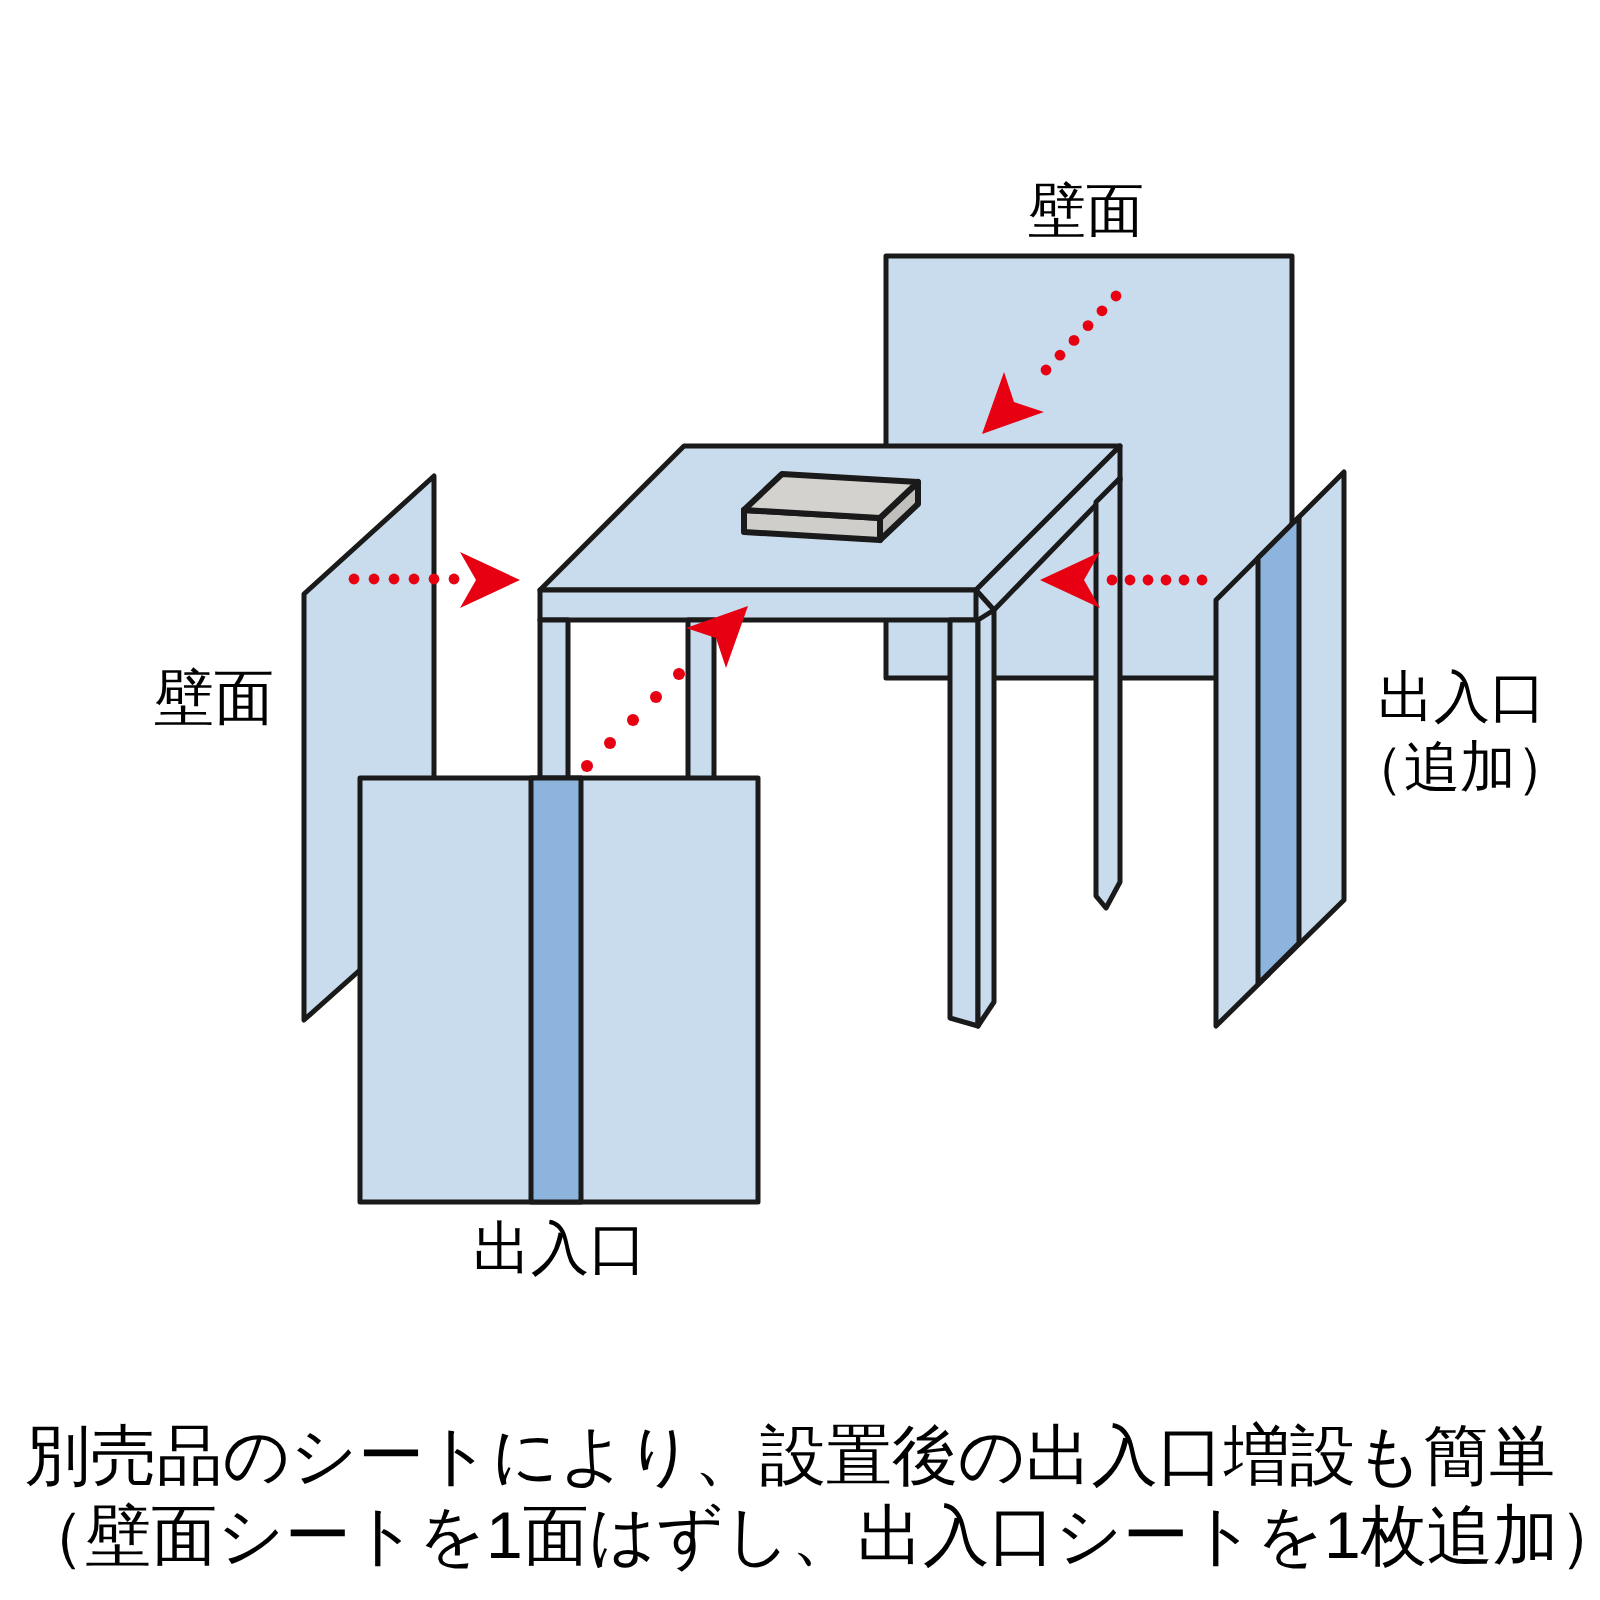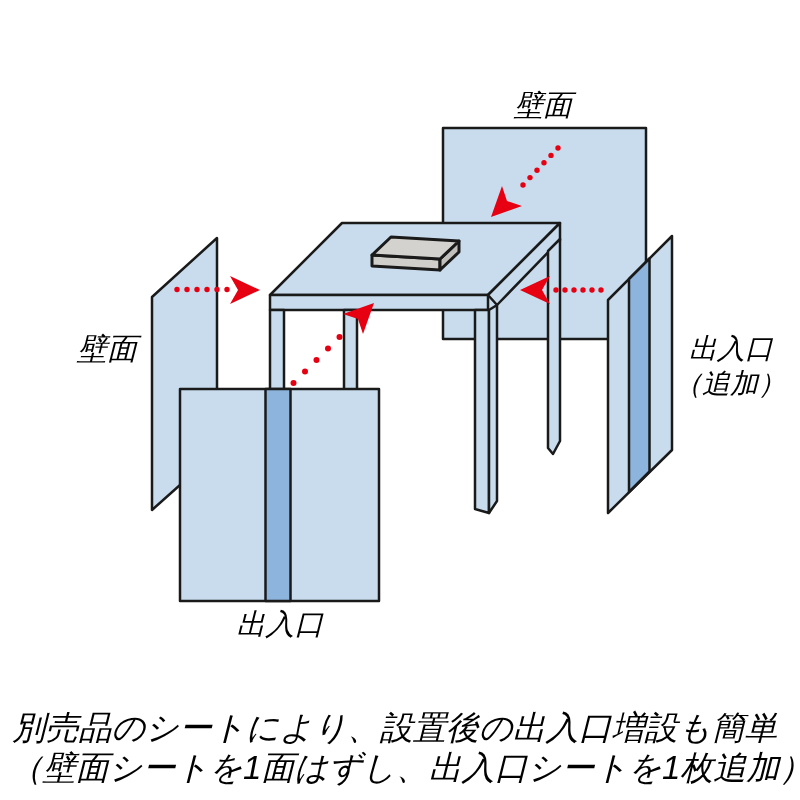--- a/index.html
+++ b/index.html
@@ -1,17 +1,17 @@
 <!DOCTYPE html>
 <html><head>
 <meta charset="utf-8">
 <style>
   html,body{margin:0;padding:0;background:#fff;}
   .stage{position:relative;width:800px;height:800px;margin:0 auto;
-         font-family:"Liberation Sans", sans-serif;font-style:italic;}
+         font-family:"Liberation Sans", sans-serif;}
   svg{display:block;}
   text{font-family:"Liberation Sans", sans-serif;}
   .lbl{font-size:29px;}
   .lbl-left{font-size:30px;}
   .lbl-right{font-size:28px;}
   .caption{font-size:33px;}
 </style>
 </head>
 <body>
 

